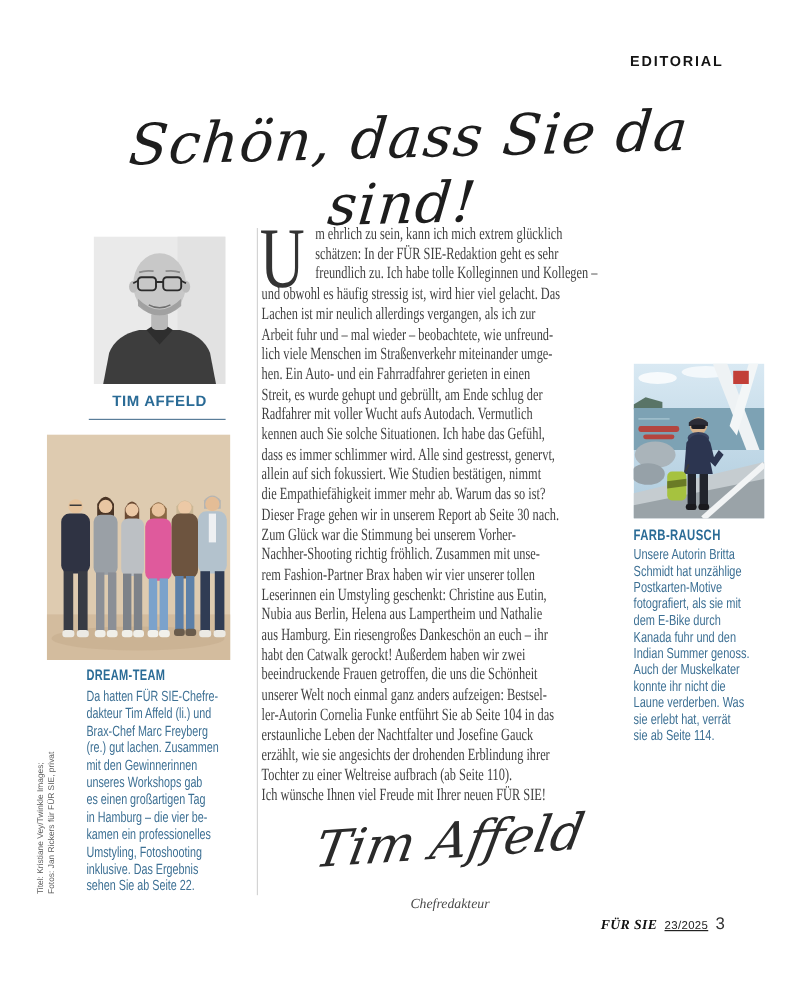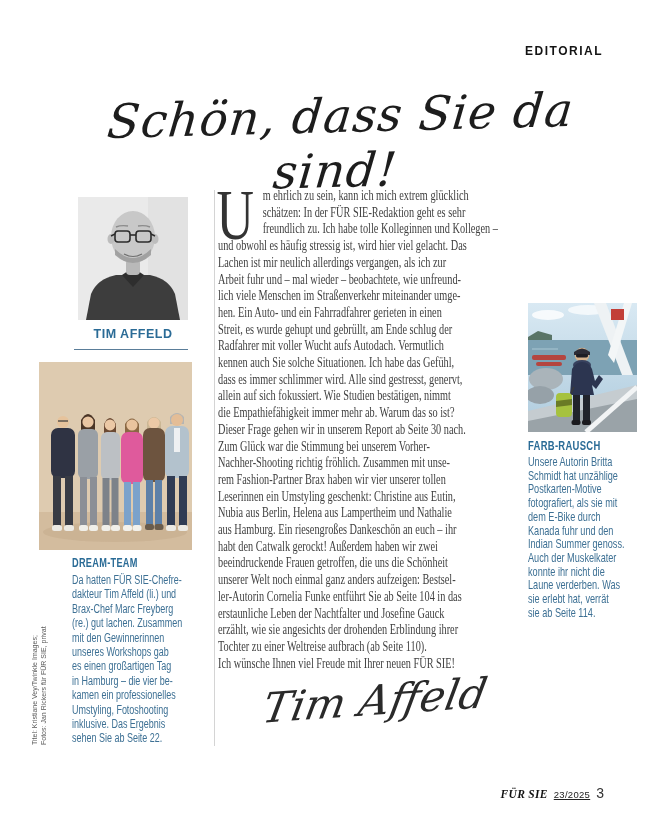--- a/index.html
+++ b/index.html
@@ -62,21 +62,21 @@
   
   .signature{
     top:676px;left:250px;width:250px;text-align:center;
     font-family:"DejaVu Serif",serif;font-style:italic;
     font-size:42px;color:#2a2a2a;transform:skewX(-14deg) rotate(-4deg);
   }
   .sig-role{top:748px;left:250px;width:250px;text-align:center;
     font-family:"Liberation Serif",serif;font-style:italic;font-size:11.5px;color:#4a4a4a;}
 
   
-  .footer{top:761px;right:62px;display:flex;align-items:baseline;gap:6px;margin-top:24px;}
+  .footer{top:761px;right:62px;display:flex;align-items:baseline;gap:6px;}
   .footer .mag{font-family:"Liberation Serif",serif;font-style:italic;font-weight:700;
     font-size:11.5px;color:#111;letter-spacing:.3px;}
   .footer .issue{font-size:9.5px;color:#222;letter-spacing:.3px;text-decoration:underline;}
   .footer .pnum{font-size:14px;color:#333;}
 </style>
 </head>
 <body>
 
 <div class="page">
 
@@ -276,20 +276,21 @@
 Kanada fuhr und den
 Indian Summer genoss.
 Auch der Muskelkater
 konnte ihr nicht die
 Laune verderben. Was
 sie erlebt hat, verrät
 sie ab Seite 114.</div>
   </div>
 
   <div class="abs signature">Tim Affeld</div>
+  <div class="abs sig-role">Chefredakteur</div>
 
   <div class="abs footer">
     <span class="mag">FÜR SIE</span>
     <span class="issue">23/2025</span>
     <span class="pnum">3</span>
   </div>
 
 </div>
 
 </body></html>

